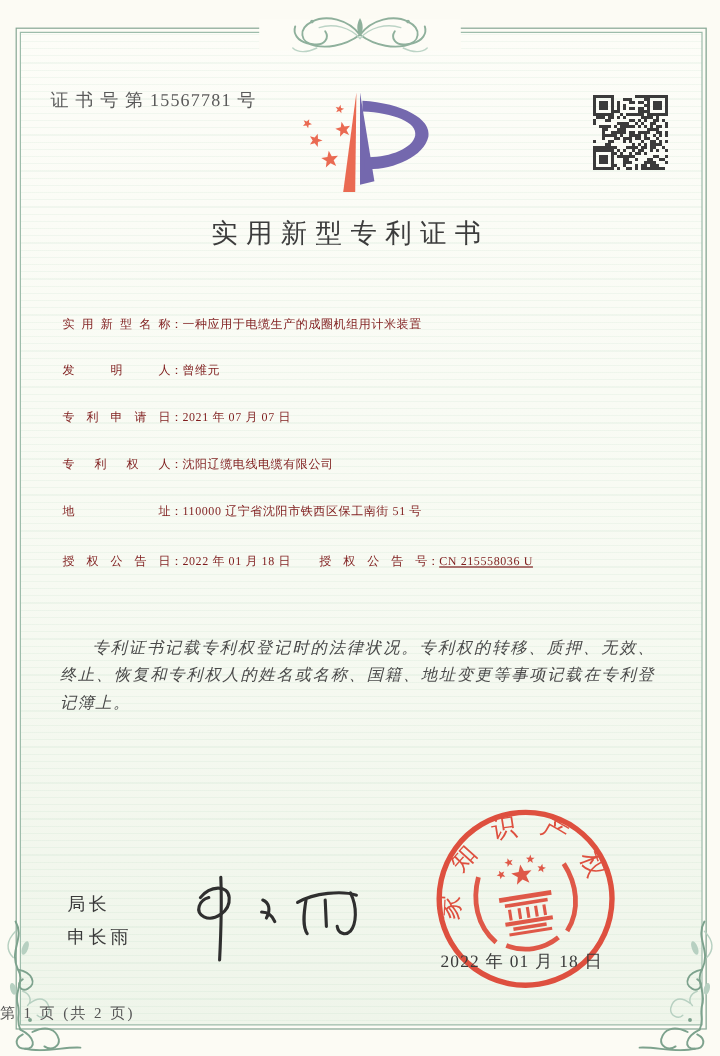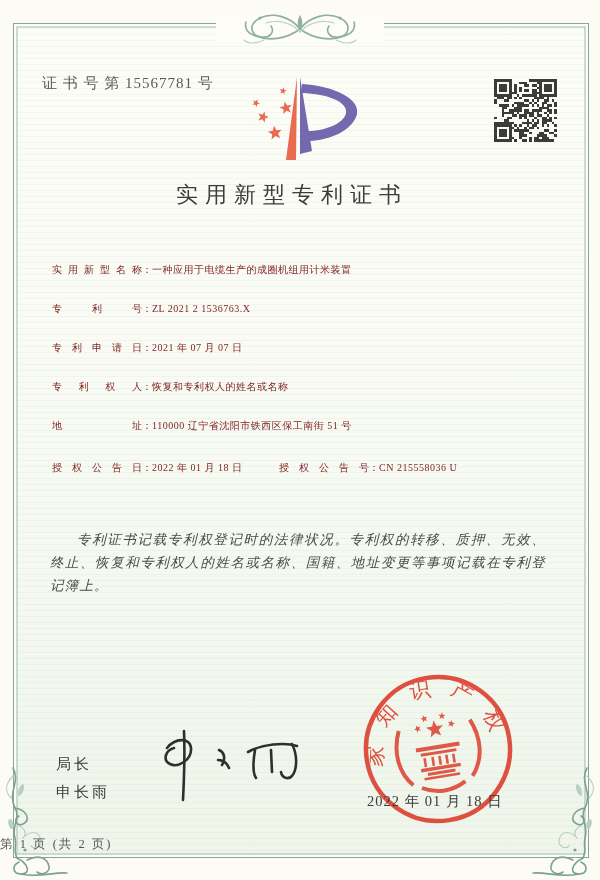--- a/index.html
+++ b/index.html
@@ -12,28 +12,28 @@
     background:
       repeating-linear-gradient(0deg, rgba(146,196,164,0.10) 0 1px, rgba(0,0,0,0) 1px 6px),
       linear-gradient(180deg,#fdfdf8 0%,#f7faf2 55%,#eff5ea 100%);}
   .abs{position:absolute;}
   .cert-no{left:42px;top:74px;font-size:15px;letter-spacing:1px;color:#5a5a5a;}
   .title{left:0;right:16px;top:180px;text-align:center;font-size:22px;letter-spacing:7px;color:#3c3c3c;font-weight:500;}
   .fields{left:52px;top:263px;right:40px;color:#7f1d1d;font-size:10px;}
   .frow{height:39px;white-space:nowrap;}
   .frow.last{margin-top:3px;}
   .fgroup{display:inline-block;}
-  .fgroup.second{margin-left:34px;}
+  .fgroup.second{margin-left:21px;text-decoration:underline;}
   .flabel{display:inline-block;width:90px;text-align:justify;text-align-last:justify;}
   .fcolon{display:inline-block;}
   .fvalue{letter-spacing:.5px;}
   .paras{left:50px;top:528px;width:496px;font-size:13.5px;line-height:23px;color:#4a4a4a;
     font-style:italic;letter-spacing:1.2px;text-align:justify;}
   .paras p{margin:0;text-indent:2em;}
-  .director{left:56px;top:740px;font-size:15px;line-height:28px;color:#3a3a3a;letter-spacing:3px;margin-top:10px;}
+  .director{left:56px;top:740px;font-size:15px;line-height:28px;color:#3a3a3a;letter-spacing:3px;}
   .sig{left:150px;top:718px;}
   .seal{left:357px;top:668px;opacity:.92;}
   .seal-date{left:367px;top:792px;font-size:14.5px;letter-spacing:1px;color:#3b3b3b;z-index:5;}
   .footer{left:0;right:44px;top:836px;text-align:left;font-size:12.5px;letter-spacing:2px;color:#555;}
   .qr{left:494px;top:79px;}
   .logo{left:240px;top:70px;}
   .orn-top{left:200px;top:2px;}
   .orn-bl{left:3px;top:766px;}
   .orn-br{right:3px;top:766px;transform:scaleX(-1);}
   svg{display:block;}
@@ -456,27 +456,27 @@
       </svg>
   </div>
 
   <div class="abs title">实用新型专利证书</div>
 
   <div class="abs fields">
     <div class="frow">
       <span class="flabel">实用新型名称</span><span class="fcolon">：</span><span class="fvalue">一种应用于电缆生产的成圈机组用计米装置</span>
     </div>
     <div class="frow">
-      <span class="flabel">专利号</span><span class="fcolon">：</span><span class="fvalue">ZL 2021 2 1536763.X</span>
+      <span class="flabel">发明人</span><span class="fcolon">：</span><span class="fvalue">曾维元</span>
     </div>
     <div class="frow">
       <span class="flabel">专利申请日</span><span class="fcolon">：</span><span class="fvalue">2021 年 07 月 07 日</span>
     </div>
     <div class="frow">
-      <span class="flabel">专利权人</span><span class="fcolon">：</span><span class="fvalue">恢复和专利权人的姓名或名称</span>
+      <span class="flabel">专利权人</span><span class="fcolon">：</span><span class="fvalue">沈阳辽缆电线电缆有限公司</span>
     </div>
     <div class="frow">
       <span class="flabel">地址</span><span class="fcolon">：</span><span class="fvalue">110000 辽宁省沈阳市铁西区保工南街 51 号</span>
     </div>
     <div class="frow last">
       <span class="fgroup">
         <span class="flabel">授权公告日</span><span class="fcolon">：</span><span class="fvalue">2022 年 01 月 18 日</span>
       </span>
       <span class="fgroup second">
         <span class="flabel">授权公告号</span><span class="fcolon">：</span><span class="fvalue">CN 215558036 U</span>

